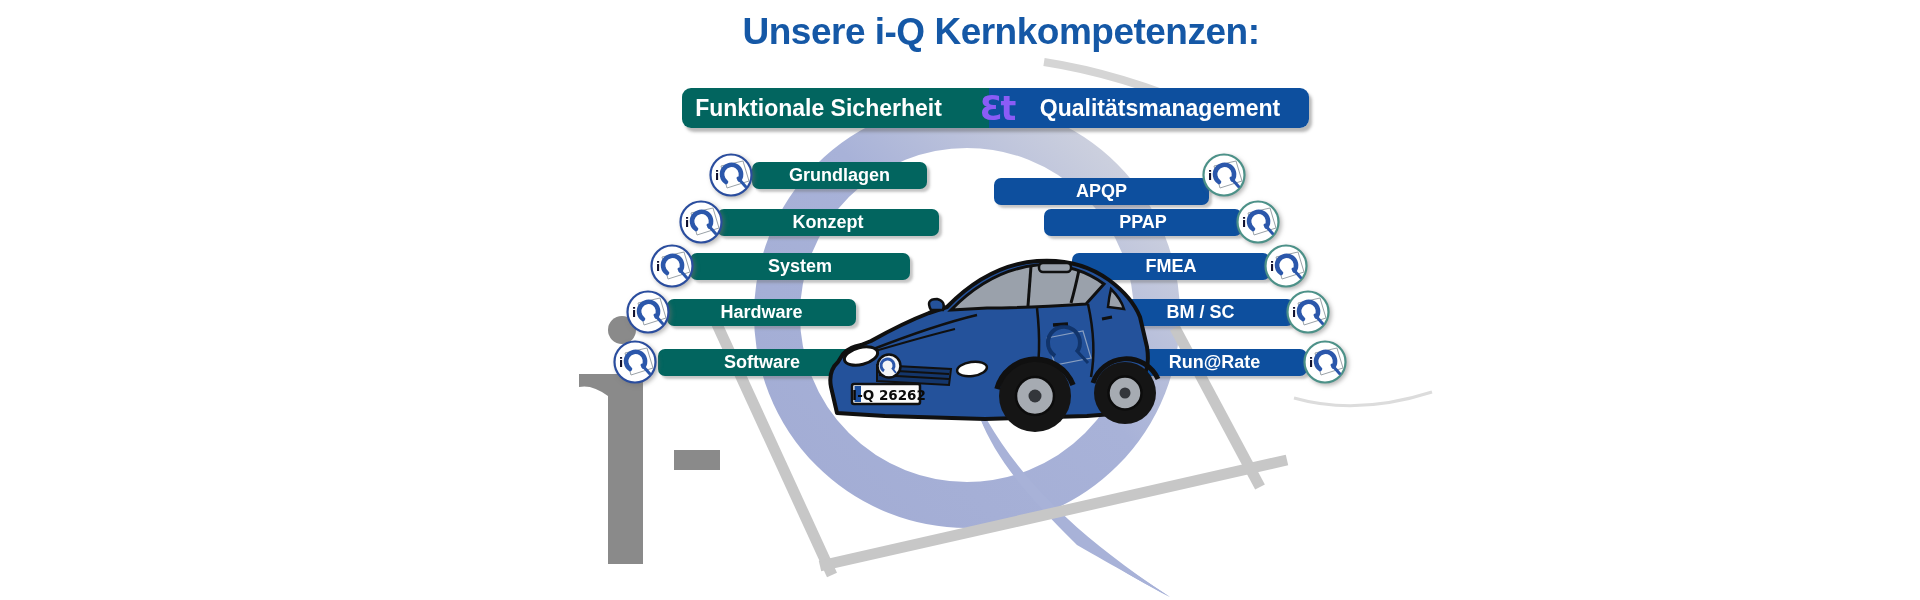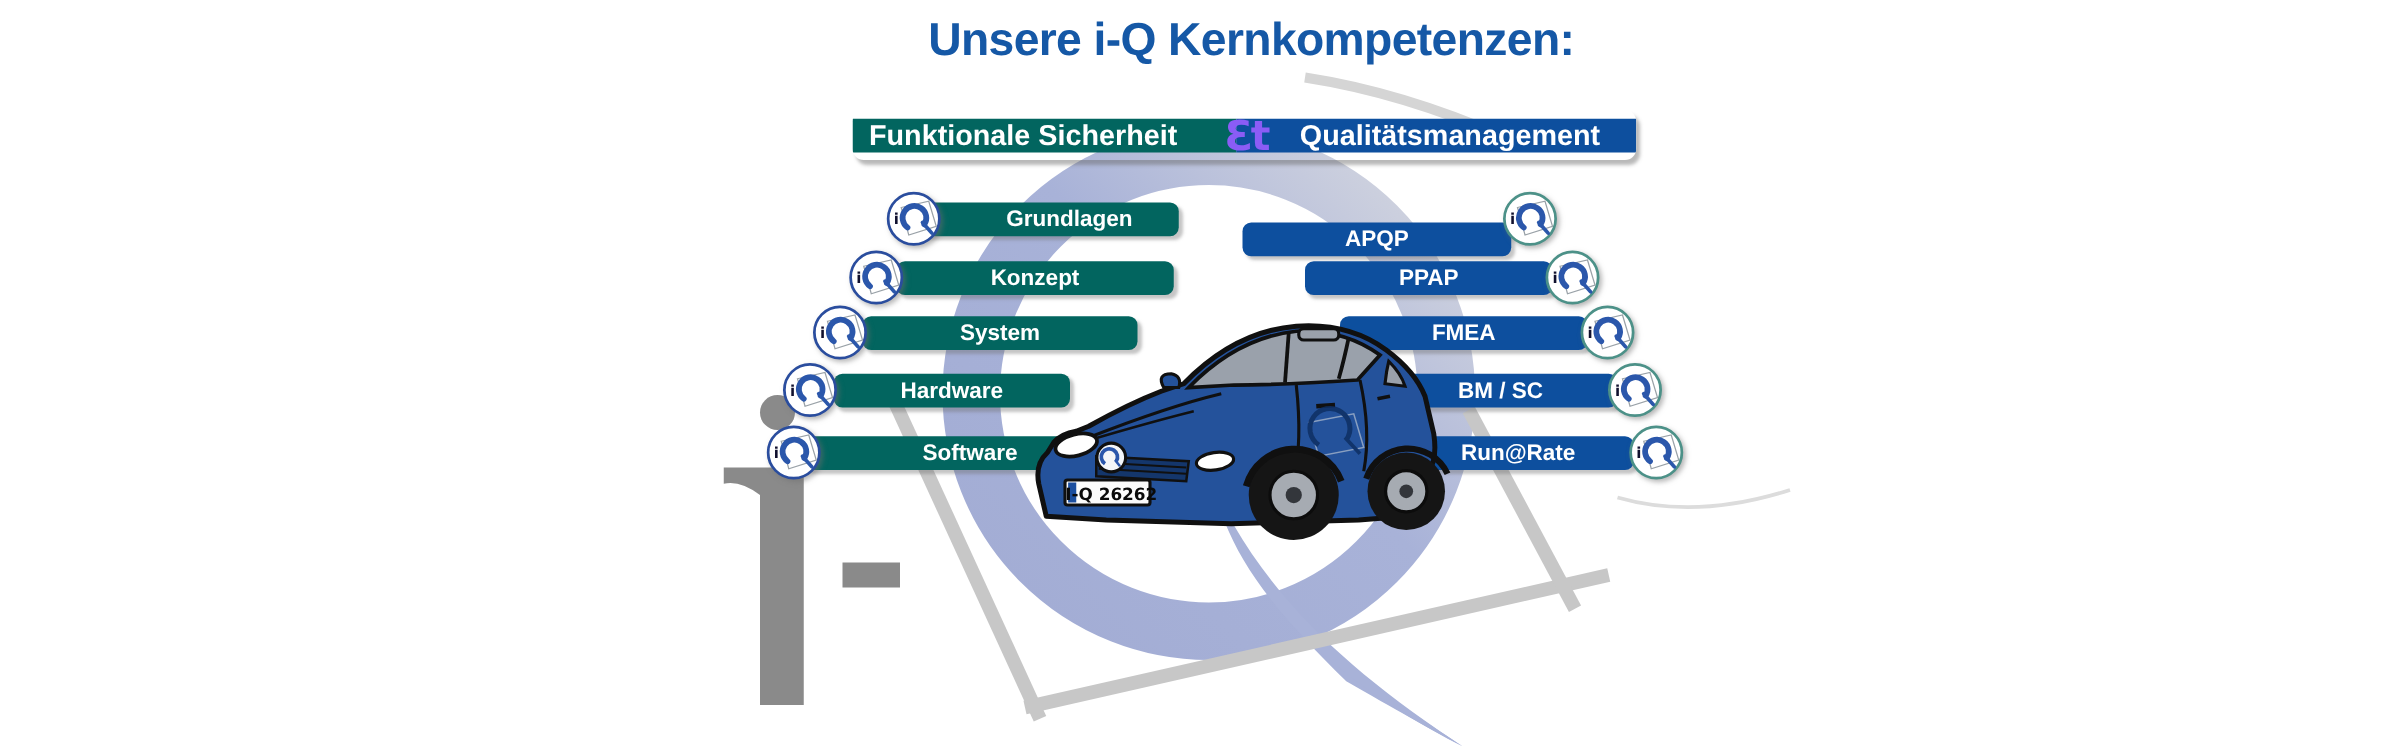--- a/index.html
+++ b/index.html
@@ -4,21 +4,21 @@
 <style>
   html,body{margin:0;padding:0;background:#fff;}
   .stage{position:relative;width:1920px;height:600px;background:#ffffff;overflow:hidden;
          font-family:"Liberation Sans",sans-serif;margin-left:32px;}
   .bg-svg{position:absolute;left:0;top:0;z-index:0;}
   .title{position:absolute;left:654px;top:8px;width:630px;height:48px;line-height:48px;
          text-align:center;font-size:37px;font-weight:bold;letter-spacing:-0.5px;
          color:var(--title-blue);z-index:2;}
   .header-bar{position:absolute;left:650px;top:88px;width:627px;height:40px;display:flex;
          border-radius:9px;overflow:hidden;z-index:2;
-         box-shadow:3px 4px 3px rgba(100,100,100,0.45);align-items:center;}
+         box-shadow:3px 4px 3px rgba(100,100,100,0.45);}
   .header-half{display:flex;align-items:center;color:#fff;font-weight:bold;font-size:23px;}
   .header-left{width:307px;background:var(--teal);justify-content:center;padding-right:34px;box-sizing:border-box;}
   .header-right{flex:1;background:var(--blue);justify-content:center;padding-left:22px;box-sizing:border-box;}
   .amp{position:absolute;left:290px;top:0px;width:50px;height:40px;line-height:42px;text-align:center;
        color:#8b5cf6;font-family:"DejaVu Sans",sans-serif;font-weight:bold;font-size:33px;
        letter-spacing:-2px;z-index:3;}
   .bar{position:absolute;height:27px;border-radius:7px;color:#fff;font-weight:bold;font-size:18px;
        display:flex;align-items:center;justify-content:center;z-index:2;
        box-shadow:3px 3px 2.5px rgba(110,110,110,0.4);}
   .bar.teal{background:var(--teal);}
@@ -68,21 +68,21 @@
     <div class="header-half header-left">
       <span>Funktionale Sicherheit</span>
     </div>
     <div class="header-half header-right">
       <span>Qualitätsmanagement</span>
     </div>
     <span class="amp">Ɛt</span>
   </div>
 
   <div id="rows">
-      <div class="bar teal" style="left: 696px; top: 161.5px; width: 175px; padding-left: 40px;">Grundlagen</div>
+      <div class="bar teal" style="left: 720px; top: 161.5px; width: 175px;">Grundlagen</div>
       <div class="badge" style="left: 677px; top: 153px;"><svg viewBox="0 0 44 44" width="44" height="44">
     <circle cx="22" cy="22" r="20.5" fill="#ffffff" stroke="#2a4d9e" stroke-width="2.2"></circle>
     <path d="M 12 13 L 34 8 L 40 28 L 18 35 Z" fill="none" stroke="#9aa2a8" stroke-width="1"></path>
     <text x="6" y="26.5" font-size="12" font-weight="bold" fill="#10102e" font-family="DejaVu Sans, sans-serif">i·</text>
     <path d="M 17 29 A 9.5 9.5 0 1 1 30.5 26.5" fill="none" stroke="#2b57ab" stroke-width="4.6" stroke-linecap="round"></path>
     <path d="M 29 25 L 36.5 33.5" stroke="#2b57ab" stroke-width="3" stroke-linecap="round"></path>
   </svg></div>
       <div class="bar blue" style="left: 962px; top: 178px; width: 215px;">APQP</div>
       <div class="badge" style="left: 1170px; top: 153px;"><svg viewBox="0 0 44 44" width="44" height="44">
     <circle cx="22" cy="22" r="20.5" fill="#ffffff" stroke="#4c9188" stroke-width="2.2"></circle>
@@ -132,21 +132,21 @@
     <path d="M 29 25 L 36.5 33.5" stroke="#2b57ab" stroke-width="3" stroke-linecap="round"></path>
   </svg></div>
       <div class="bar blue" style="left: 1075px; top: 298.5px; width: 187px;">BM / SC</div>
       <div class="badge" style="left: 1254px; top: 290px;"><svg viewBox="0 0 44 44" width="44" height="44">
     <circle cx="22" cy="22" r="20.5" fill="#ffffff" stroke="#4c9188" stroke-width="2.2"></circle>
     <path d="M 12 13 L 34 8 L 40 28 L 18 35 Z" fill="none" stroke="#9aa2a8" stroke-width="1"></path>
     <text x="6" y="26.5" font-size="12" font-weight="bold" fill="#10102e" font-family="DejaVu Sans, sans-serif">i·</text>
     <path d="M 17 29 A 9.5 9.5 0 1 1 30.5 26.5" fill="none" stroke="#2b57ab" stroke-width="4.6" stroke-linecap="round"></path>
     <path d="M 29 25 L 36.5 33.5" stroke="#2b57ab" stroke-width="3" stroke-linecap="round"></path>
   </svg></div>
-      <div class="bar teal" style="left: 610px; top: 348.5px; width: 208px; padding-left: 30px;">Software</div>
+      <div class="bar teal" style="left: 626px; top: 348.5px; width: 208px;">Software</div>
       <div class="badge" style="left: 581px; top: 340px;"><svg viewBox="0 0 44 44" width="44" height="44">
     <circle cx="22" cy="22" r="20.5" fill="#ffffff" stroke="#2a4d9e" stroke-width="2.2"></circle>
     <path d="M 12 13 L 34 8 L 40 28 L 18 35 Z" fill="none" stroke="#9aa2a8" stroke-width="1"></path>
     <text x="6" y="26.5" font-size="12" font-weight="bold" fill="#10102e" font-family="DejaVu Sans, sans-serif">i·</text>
     <path d="M 17 29 A 9.5 9.5 0 1 1 30.5 26.5" fill="none" stroke="#2b57ab" stroke-width="4.6" stroke-linecap="round"></path>
     <path d="M 29 25 L 36.5 33.5" stroke="#2b57ab" stroke-width="3" stroke-linecap="round"></path>
   </svg></div>
       <div class="bar blue" style="left: 1090px; top: 348.5px; width: 185px;">Run@Rate</div>
       <div class="badge" style="left: 1271px; top: 340px;"><svg viewBox="0 0 44 44" width="44" height="44">
     <circle cx="22" cy="22" r="20.5" fill="#ffffff" stroke="#4c9188" stroke-width="2.2"></circle>

